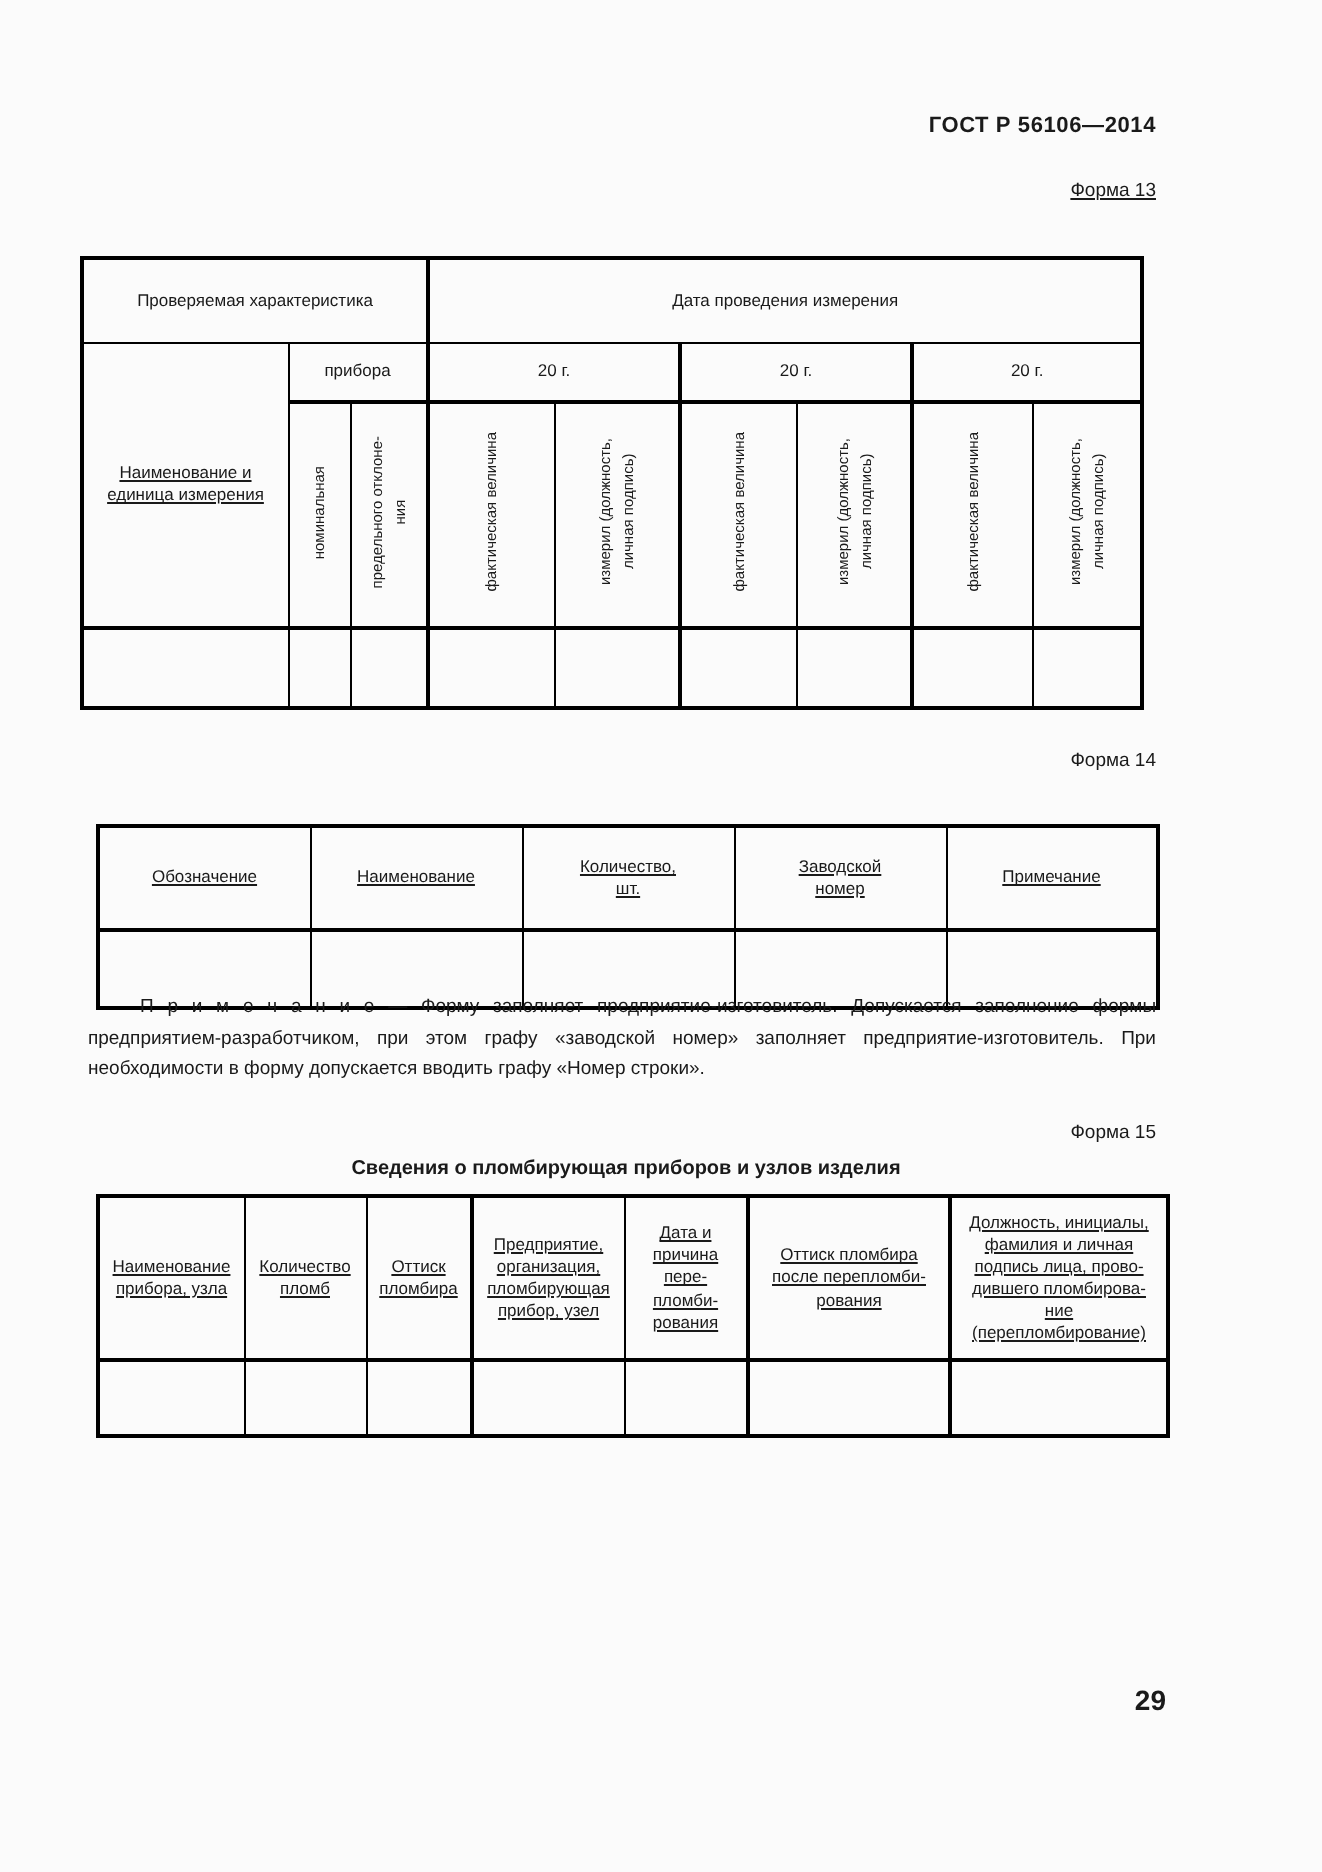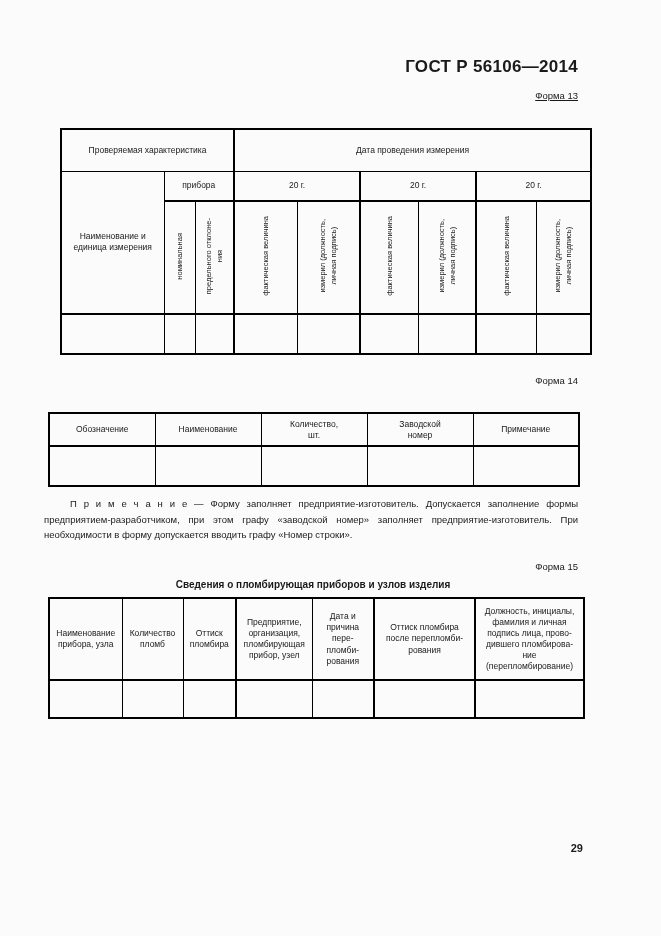--- a/index.html
+++ b/index.html
@@ -10,21 +10,21 @@
     width: 661px;
     height: 936px;
     background: #fbfbfb;
     overflow: hidden;
   }
   .abs { position: absolute; }
 
   .doc-number {
     top: 57px; left: 48px; width: 530px;
     text-align: right; font-weight: bold;
-    font-size: 17px; letter-spacing: 0.3px;
+    font-size: 11px; letter-spacing: 0.3px;
   }
   .form-label {
     left: 48px; width: 530px;
     text-align: right; font-size: 9.5px;
   }
   .table-title {
     left: 48px; width: 530px;
     text-align: center; font-weight: bold; font-size: 10px;
   }
   .lbl13 { top: 90px; text-decoration: underline; }
@@ -42,44 +42,44 @@
   table.gt td {
     border: 1px solid #000;
     text-align: center;
     vertical-align: middle;
     font-size: 8.5px;
     line-height: 1.3;
     padding: 2px 3px;
     overflow: hidden;
   }
   table.gt { border: 2px solid #000; }
-  .t1 { top: 128px; left: 60px; width: 530px; height: 225px; }
+  .t1 { top: 128px; left: 40px; width: 530px; height: 225px; }
   .t2 { top: 412px; left: 48px; width: 530px; height: 75px; }
   .t3 { top: 597px; left: 48px; width: 535px; height: 120px; }
   .t3 td { font-size: 8px; }
-  .pre { white-space: pre-line; }
+  .pre { white-space: pre-line; text-decoration: underline; }
   .bL2 { border-left-width: 2px !important; }
   .bT2 { border-top-width: 2px !important; }
   .vt {
     display: inline-block;
     writing-mode: vertical-rl;
     transform: rotate(180deg);
     white-space: pre-line;
     font-size: 7.5px;
     line-height: 1.5;
     max-height: 108px;
   }
   .note {
     top: 496px; left: 44px; width: 534px;
     font-size: 9.5px; line-height: 15.5px;
     text-align: justify; text-indent: 26px;
   }
   .page-number {
     top: 842px; left: 48px; width: 535px;
-    text-align: right; font-weight: bold; font-size: 11px;
+    text-align: right; font-weight: bold; font-size: 14px;
   }
 </style>
 </head>
 <body>
 
 <div class="page">
 
   <div class="abs doc-number">ГОСТ Р 56106—2014</div>
 
   <div class="abs form-label lbl13">Форма 13</div>
@@ -141,21 +141,21 @@
 
   <table class="abs gt t2">
     <colgroup>
       <col style="width:106px">
         <col style="width:106px">
         <col style="width:106px">
       <col style="width:106px">
         <col style="width:106px">
     </colgroup>
     <tbody>
-        <tr style="height:33px">
+        <tr style="height:52px">
       <td class="pre">Обозначение</td>
       <td class="pre">Наименование</td>
       <td class="pre">Количество,
 шт.</td>
       <td class="pre">Заводской
 номер</td>
       <td class="pre">Примечание</td>
     </tr>
     <tr style="height:39px">
       <td class="bT2"></td>

